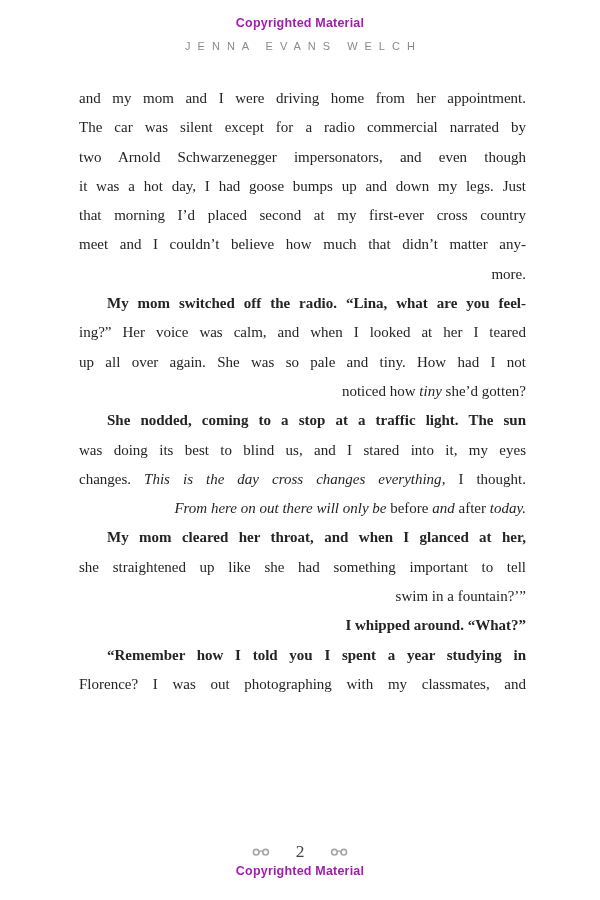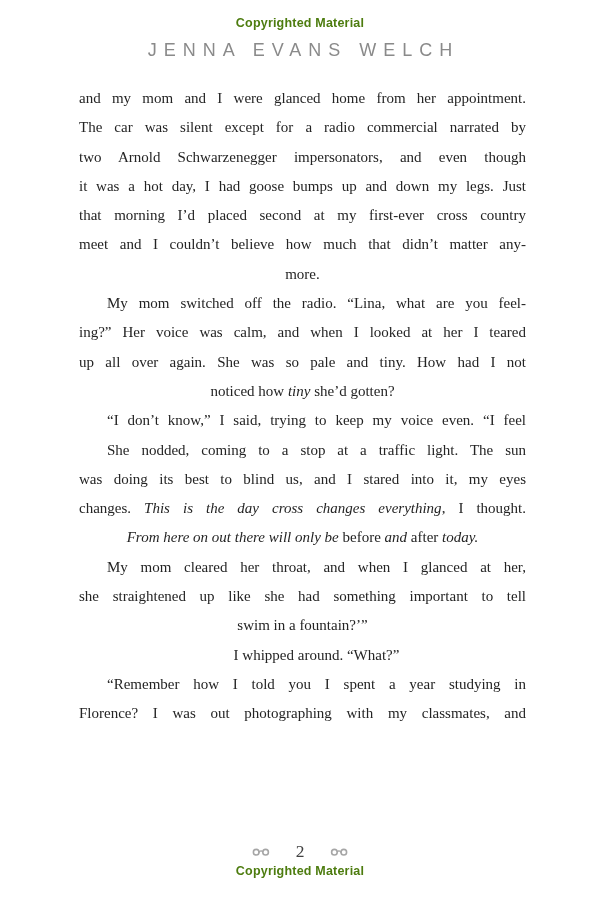--- a/index.html
+++ b/index.html
@@ -15,54 +15,54 @@
     background: #ffffff;
   }
   .copyright-top, .copyright-bottom {
     position: absolute;
     width: 100%;
     text-align: center;
     font-family: "Liberation Sans", sans-serif;
     font-weight: 700;
     font-size: 12.5px;
     letter-spacing: 0.2px;
-    color: #4d7c0f;
+    color: #a21caf;
   }
   .copyright-top { top: 16px; }
   .copyright-bottom { top: 864px; }
   .author-line {
     position: absolute;
     top: 40px;
     width: 100%;
     text-align: center;
     font-family: "Liberation Sans", sans-serif;
     font-weight: 400;
-    font-size: 18px;
+    font-size: 11px;
     letter-spacing: 7px;
     text-indent: 7px; 
     color: #8a8a8a;
   }
   .page-body {
     position: absolute;
     top: 84px;
     left: 79px;
     width: 447px;
     font-size: 15px;
     line-height: 29.3px;
     color: #242424;
   }
   .text-line {
     height: 29.3px;
-    text-align: center;
+    text-align: right;
   }
   .text-line.justify {
     text-align: justify;
     text-align-last: justify;
   }
-  .text-line.indent { text-indent: 28px; }
+  .text-line.indent { text-indent: 28px; font-weight: bold; }
   .text-line .it { font-style: italic; }
   .footer-row {
     position: absolute;
     top: 841px;
     width: 100%;
     display: flex;
     justify-content: center;
     align-items: center;
     gap: 24px;
   }
@@ -77,32 +77,31 @@
 </head>
 <body>
 
 <div class="page">
 
   <div class="copyright-top">Copyrighted Material</div>
 
   <div class="author-line">JENNA EVANS WELCH</div>
 
   <div class="page-body" id="page-body">
-      <div class="text-line justify"><span>and my mom and I were glanced home from her appointment.</span></div>
+      <div class="text-line justify"><span>and my mom and I were driving home from her appointment.</span></div>
       <div class="text-line justify"><span>The car was silent except for a radio commercial narrated by</span></div>
       <div class="text-line justify"><span>two Arnold Schwarzenegger impersonators, and even though</span></div>
       <div class="text-line justify"><span>it was a hot day, I had goose bumps up and down my legs. Just</span></div>
       <div class="text-line justify"><span>that morning I’d placed second at my first-ever cross country</span></div>
       <div class="text-line justify"><span>meet and I couldn’t believe how much that didn’t matter any-</span></div>
       <div class="text-line"><span>more.</span></div>
       <div class="text-line justify indent"><span>My mom switched off the radio. “Lina, what are you feel-</span></div>
       <div class="text-line justify"><span>ing?” Her voice was calm, and when I looked at her I teared</span></div>
       <div class="text-line justify"><span>up all over again. She was so pale and tiny. How had I not</span></div>
       <div class="text-line"><span>noticed how </span><span class="it">tiny</span><span> she’d gotten?</span></div>
-      <div class="text-line justify indent"><span>“I don’t know,” I said, trying to keep my voice even. “I feel</span></div>
       <div class="text-line justify indent"><span>She nodded, coming to a stop at a traffic light. The sun</span></div>
       <div class="text-line justify"><span>was doing its best to blind us, and I stared into it, my eyes</span></div>
       <div class="text-line justify"><span>changes. </span><span class="it">This is the day cross changes everything</span><span>, I thought.</span></div>
       <div class="text-line"><span class="it">From here on out there will only be</span><span> before </span><span class="it">and</span><span> after </span><span class="it">today.</span></div>
       <div class="text-line justify indent"><span>My mom cleared her throat, and when I glanced at her,</span></div>
       <div class="text-line justify"><span>she straightened up like she had something important to tell</span></div>
       <div class="text-line"><span>swim in a fountain?’”</span></div>
       <div class="text-line indent"><span>I whipped around. “What?”</span></div>
       <div class="text-line justify indent"><span>“Remember how I told you I spent a year studying in</span></div>
       <div class="text-line justify"><span>Florence? I was out photographing with my classmates, and</span></div>

